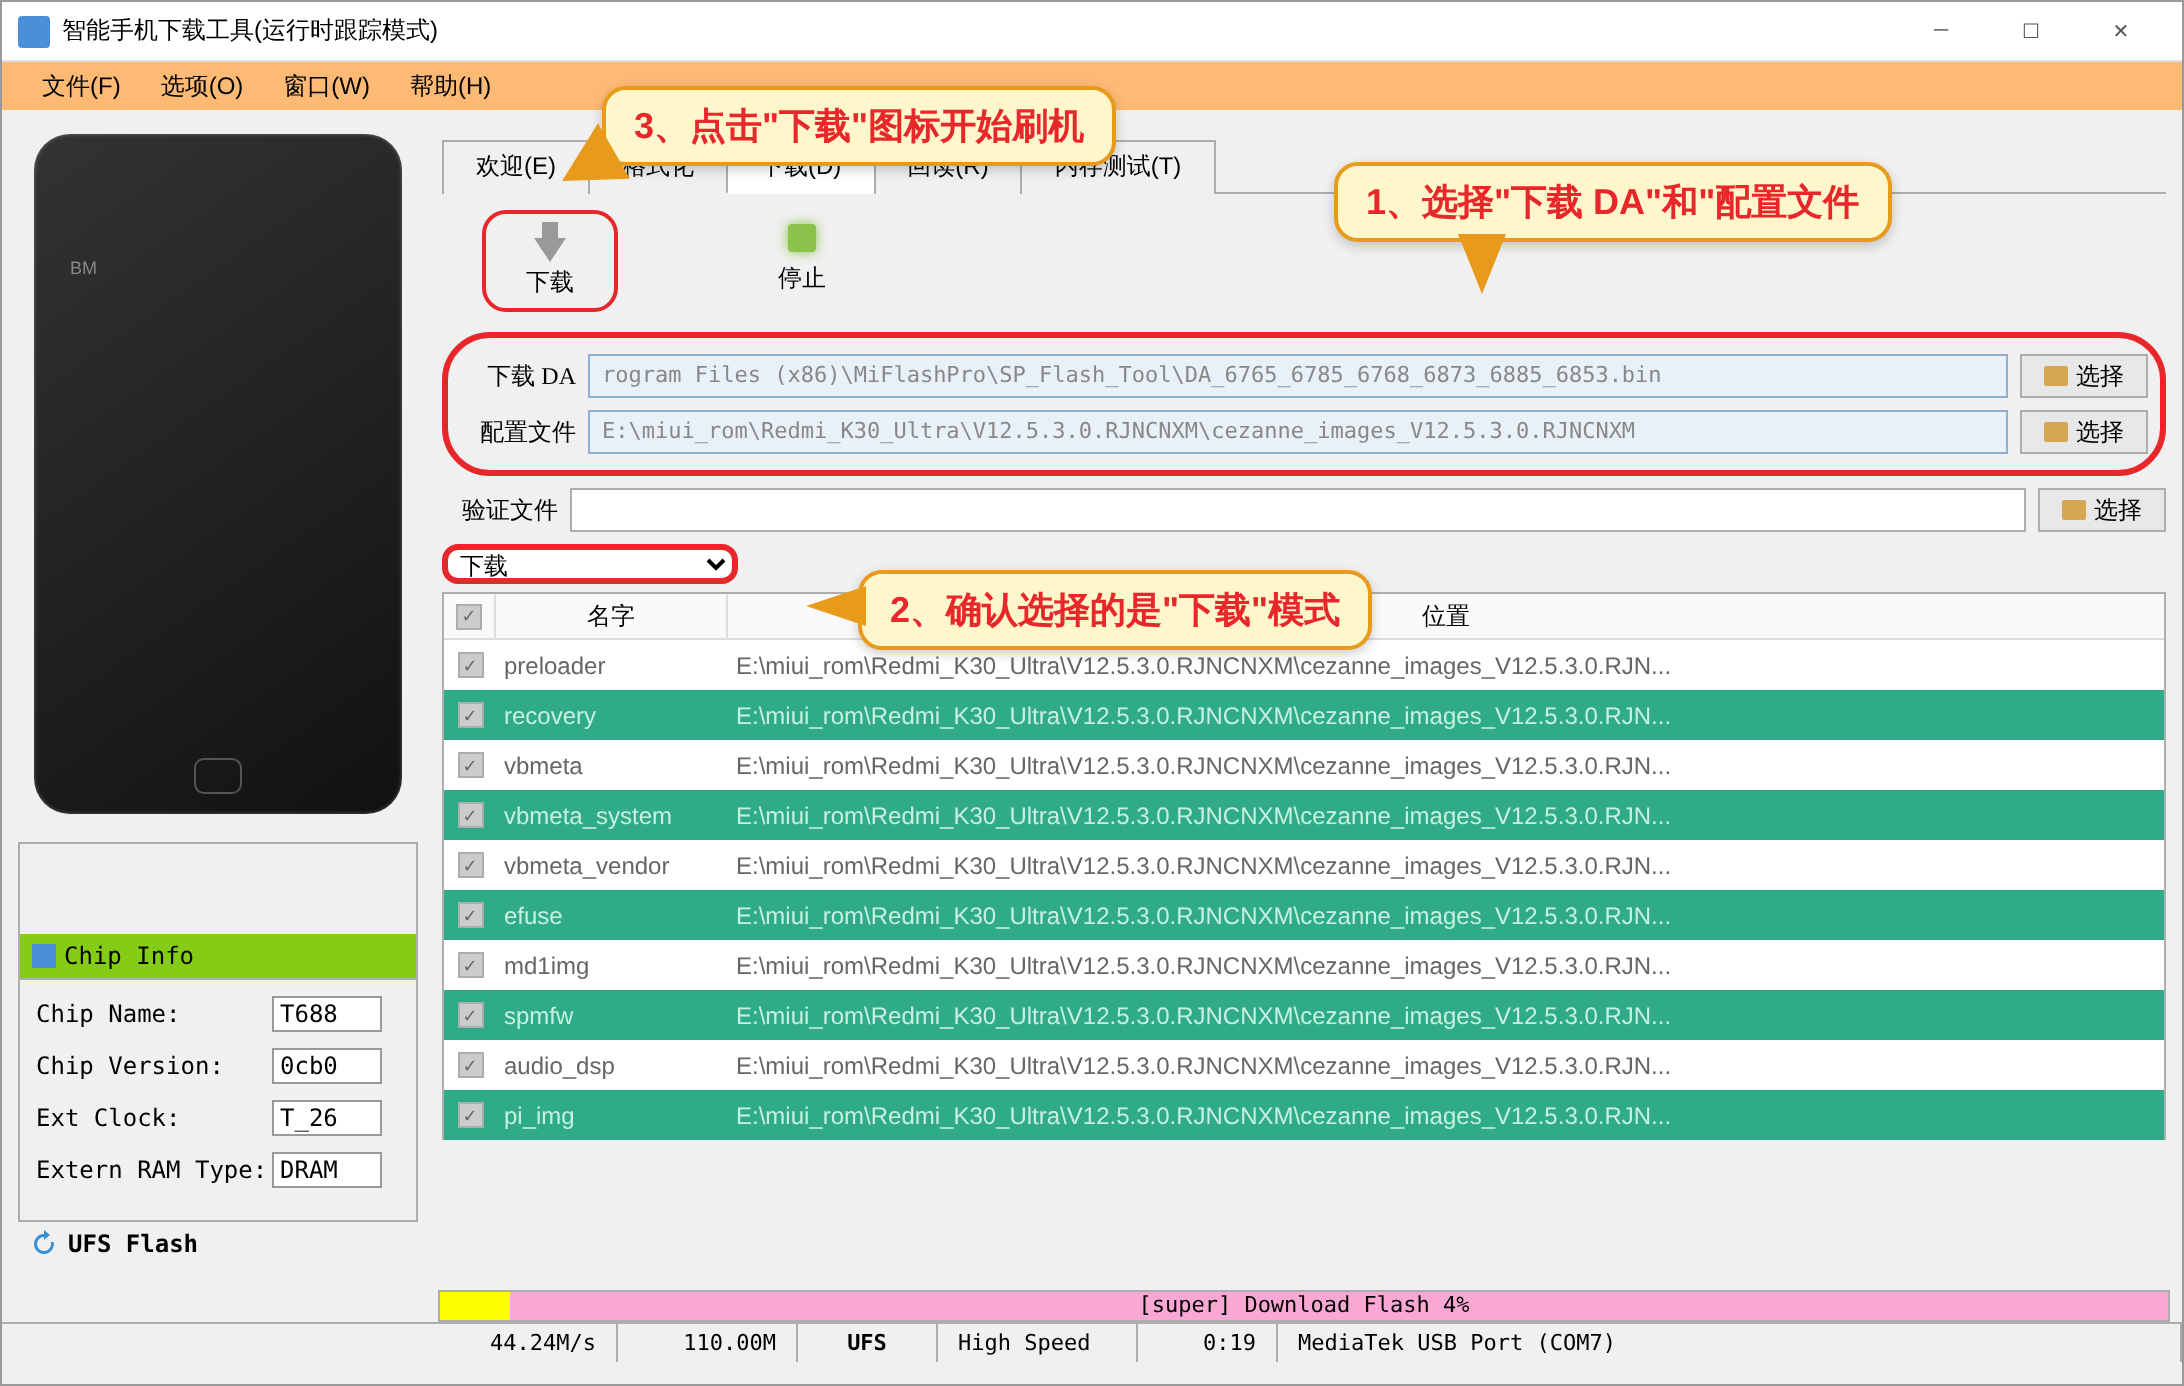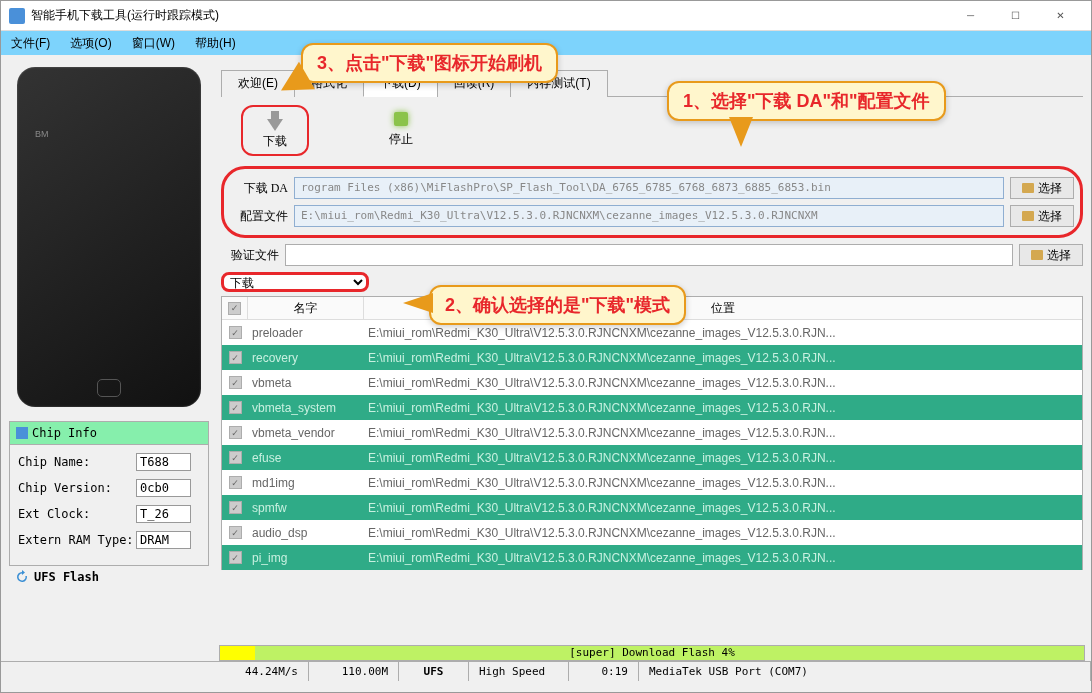--- a/index.html
+++ b/index.html
@@ -3,30 +3,30 @@
 <meta charset="utf-8">
 <style>
 * { margin: 0; padding: 0; box-sizing: border-box; }
 body { font-family: "Microsoft YaHei", SimSun, sans-serif; font-size: 12px; background: #f0f0f0; }
 .window { width: 1092px; height: 693px; background: #f0f0f0; border: 1px solid #999; position: relative; overflow: hidden; }
 .titlebar { height: 30px; background: #fff; display: flex; align-items: center; padding: 0 8px; border-bottom: 1px solid #ddd; }
 .titlebar-icon { width: 16px; height: 16px; background: #4a90d9; border-radius: 2px; margin-right: 6px; }
 .titlebar-text { flex: 1; }
 .win-controls { display: flex; }
 .win-btn { width: 45px; height: 29px; display: flex; align-items: center; justify-content: center; color: #555; font-size: 10px; }
-.menubar { height: 24px; display: flex; align-items: center; padding: 0 0; background: #7dd3fc; }
+.menubar { height: 24px; display: flex; align-items: center; padding: 0 10px; background: #fdba74; }
 .menu-item { padding: 2px 10px; }
 .left-panel { width: 216px; padding: 8px; display: flex; flex-direction: column; }
 .phone-frame { width: 184px; height: 340px; background: linear-gradient(145deg,#333,#111); border-radius: 18px; margin: 4px auto 10px; padding: 30px 12px 38px; position: relative; box-shadow: inset 0 0 2px rgba(255,255,255,.3); }
 .phone-brand { position: absolute; top: 62px; left: 18px; color: #888; font-size: 9px; }
 .phone-screen { width: 100%; height: 100%; background: #000; border-radius: 2px; display: flex; align-items: center; justify-content: center; }
 .phone-model { color: #e4a128; font-size: 24px; font-weight: bold; font-family: Georgia, serif; }
 .phone-home { position: absolute; bottom: 10px; left: 50%; transform: translateX(-50%); width: 24px; height: 18px; border: 1px solid #555; border-radius: 5px; }
 .chip-info { border: 1px solid #adadad; margin-top: 4px; }
-.chip-header { background: #86efac; display: flex; align-items: center; padding: 4px 6px; border-bottom: 1px solid #adadad; font-family: Consolas, monospace; }
+.chip-header { background: #84cc16; display: flex; align-items: center; padding: 4px 6px; border-bottom: 1px solid #adadad; font-family: Consolas, monospace; margin-top: 45px; }
 .chip-icon { width: 12px; height: 12px; background: #4a90d9; margin-right: 4px; }
 .chip-body { padding: 8px; background: #f0f0f0; }
 .chip-row { display: flex; align-items: center; margin-bottom: 8px; font-family: Consolas, monospace; font-size: 12px; }
 .chip-label { width: 118px; }
 .chip-val { width: 55px; border: 1px solid #999; background: #fff; padding: 1px 3px; overflow: hidden; white-space: nowrap; height: 18px; }
 .ufs-row { display: flex; align-items: flex-end; padding: 4px 6px; font-family: Consolas, monospace; font-weight: bold; }
 .ufs-icon { width: 14px; height: 14px; margin-right: 5px; display: flex; align-items: center; justify-content: center; }
 .right-panel { flex: 1; padding: 4px 8px 4px 4px; position: relative; }
 .tabs { display: flex; border-bottom: 1px solid #adadad; margin-top: 10px; }
 .tab { padding: 4px 16px; border: 1px solid #adadad; border-bottom: none; background: #f0f0f0; margin-right: -1px; position: relative; top: 1px; }
@@ -53,21 +53,21 @@
 .th-name { width: 116px; border-right: 1px solid #ddd; display: flex; align-items: center; justify-content: center; }
 .th-loc { flex: 1; display: flex; align-items: center; justify-content: center; }
 .tbody { overflow-y: auto; height: 250px; }
 .trow { display: flex; height: 25px; align-items: center; font-size: 12px; }
 .trow.sel { background: #2fab87; color: #666; }
 .td-check { width: 26px; display: flex; align-items: center; justify-content: center; }
 .td-name { width: 116px; padding-left: 4px; color: #666; overflow: hidden; white-space: nowrap; }
 .td-loc { flex: 1; padding-left: 4px; color: #666; overflow: hidden; white-space: nowrap; }
 .trow.sel .td-name, .trow.sel .td-loc { color: #c8f0e0; }
 .cb { width: 13px; height: 13px; border: 1px solid #adadad; background: #ccc; display: flex; align-items: center; justify-content: center; font-size: 9px; color: #666; }
-.progress { height: 16px; background: #bef264; border: 1px solid #adadad; margin: 0 6px 0 218px; position: relative; }
+.progress { height: 16px; background: #f9a8d4; border: 1px solid #adadad; margin: 0 6px 0 218px; position: relative; }
 .progress-fill { height: 100%; background: #ffff00; width: 4%; }
 .progress-text { position: absolute; left: 50%; top: 0; transform: translateX(-50%); font-size: 11px; font-family: Consolas, monospace; }
 .statusbar { height: 20px; display: flex; border-top: 1px solid #adadad; font-family: Consolas, monospace; font-size: 11px; align-items: center; }
 .sb-cell { border-right: 1px solid #adadad; padding: 0 10px; height: 100%; display: flex; align-items: center; }
 .callout { position: absolute; background: #fff6cc; border: 2px solid #e89a1b; border-radius: 12px; padding: 6px 14px; font-size: 18px; color: #e8272b; font-weight: bold; box-shadow: 0 2px 6px rgba(0,0,0,.2); z-index: 10; }
 .c1 { top: 42px; left: 300px; }
 .c1::after { content: ''; position: absolute; left: -24px; bottom: -18px; width: 0; height: 0; border-top: 16px solid transparent; border-bottom: 16px solid transparent; border-right: 30px solid #e89a1b; transform: rotate(-30deg); }
 .c2 { top: 80px; left: 666px; }
 .c2::after { content: ''; position: absolute; left: 60px; bottom: -28px; width: 0; height: 0; border-left: 12px solid transparent; border-right: 12px solid transparent; border-top: 30px solid #e89a1b; }
 .c3 { top: 284px; left: 428px; }

